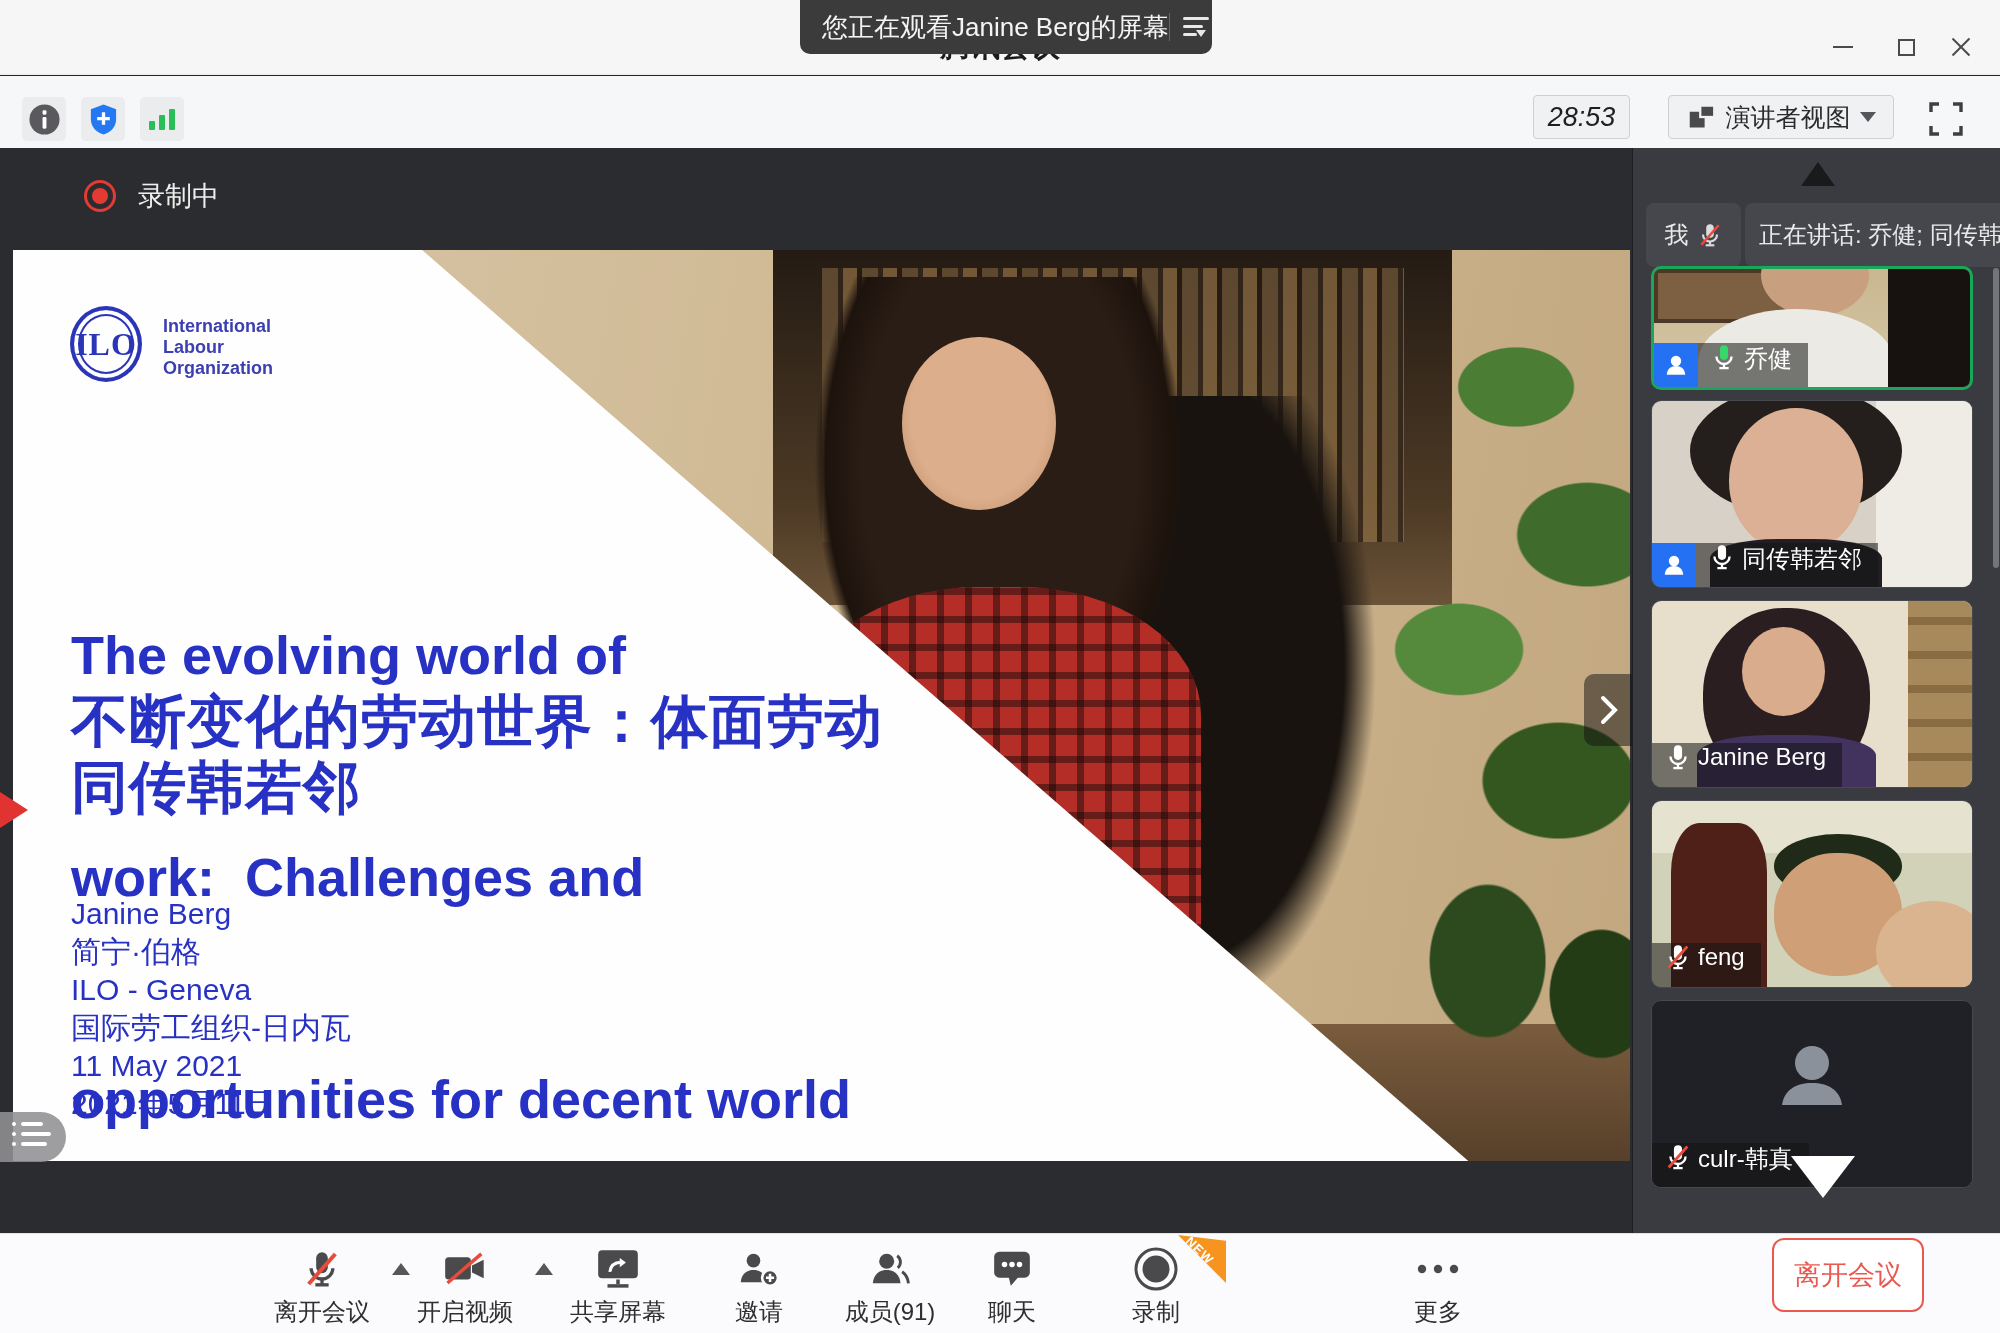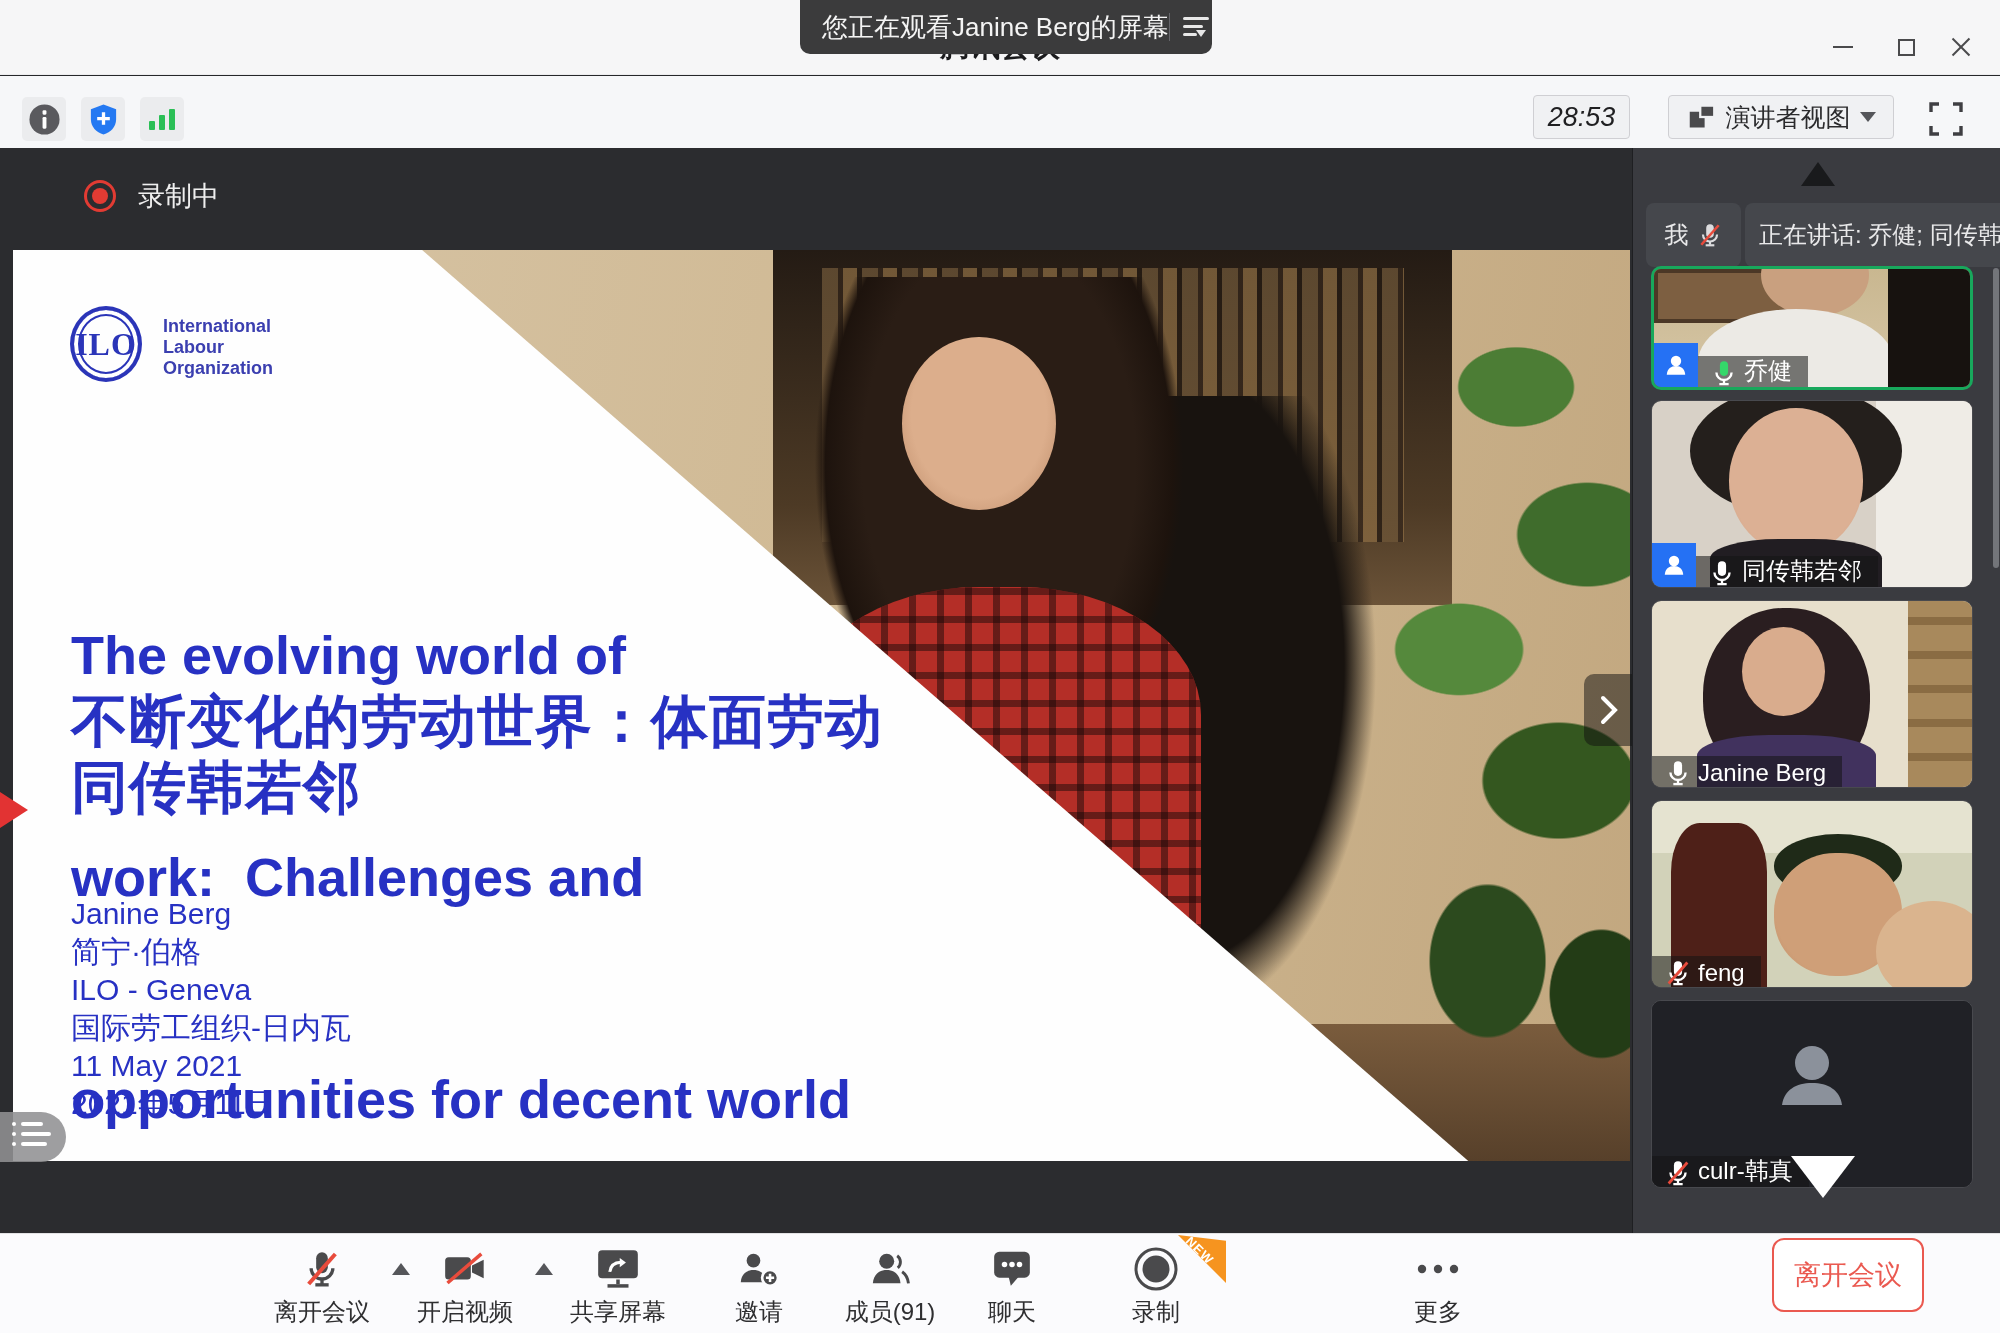--- a/index.html
+++ b/index.html
@@ -97,21 +97,21 @@
   
   #sidebar { left:1632px; top:148px; width:368px; height:1085px; background:#3a3b40; border-left:1px solid #1e1f22; z-index:10; overflow:hidden; }
   #scroll-up { left:168px; top:14px; width:0; height:0; border-left:17px solid transparent; border-right:17px solid transparent; border-bottom:24px solid #191a1c; }
   .sb-head { top:55px; height:64px; background:#45474c; border-radius:8px; display:flex; align-items:center; color:#e9e9ea; font-size:24px; }
   #me-box { left:13px; width:95px; justify-content:center; gap:8px; }
   #speak-box { left:112px; width:256px; border-radius:8px 0 0 8px; padding-left:14px; overflow:hidden; white-space:nowrap; }
   .tile { left:18px; width:322px; background:#232428; border:1px solid #48494e; border-radius:10px; overflow:hidden; }
   .tile-active { border:3px solid #18a85c; }
   .tv { position:absolute; inset:0; }
   .tv div { position:absolute; }
-  .tlabel { position:absolute; left:0; bottom:0; display:inline-flex; align-items:flex-end; height:31px;
+  .tlabel { position:absolute; left:0; bottom:0; display:inline-flex; align-items:flex-start; height:44px;
     background:rgba(20,20,20,.55); padding-right:16px; z-index:3; }
   .pbadge { width:44px; height:44px; background:#2571f4; display:flex; align-items:center; justify-content:center; flex:0 0 auto; }
   .mic-s { width:28px; height:28px; margin:0 6px 0 12px; color:#fff; flex:0 0 auto; }
   .tname { color:#fff; font-size:24px; white-space:nowrap; }
   #scroll-down { left:158px; top:1008px; width:0; height:0; border-left:32px solid transparent; border-right:32px solid transparent; border-top:42px solid #fff; z-index:8; }
   #sb-scrollbar { left:360px; top:120px; width:6px; height:300px; background:#73757a; border-radius:3px; }
 
   
   .t1-base { inset:0; background:linear-gradient(180deg,#c9b790,#d6c6a6); }
   .t1-board { left:0; top:0; width:46%; height:46%; background:#7d5f41; border:4px solid #4c3826; }

